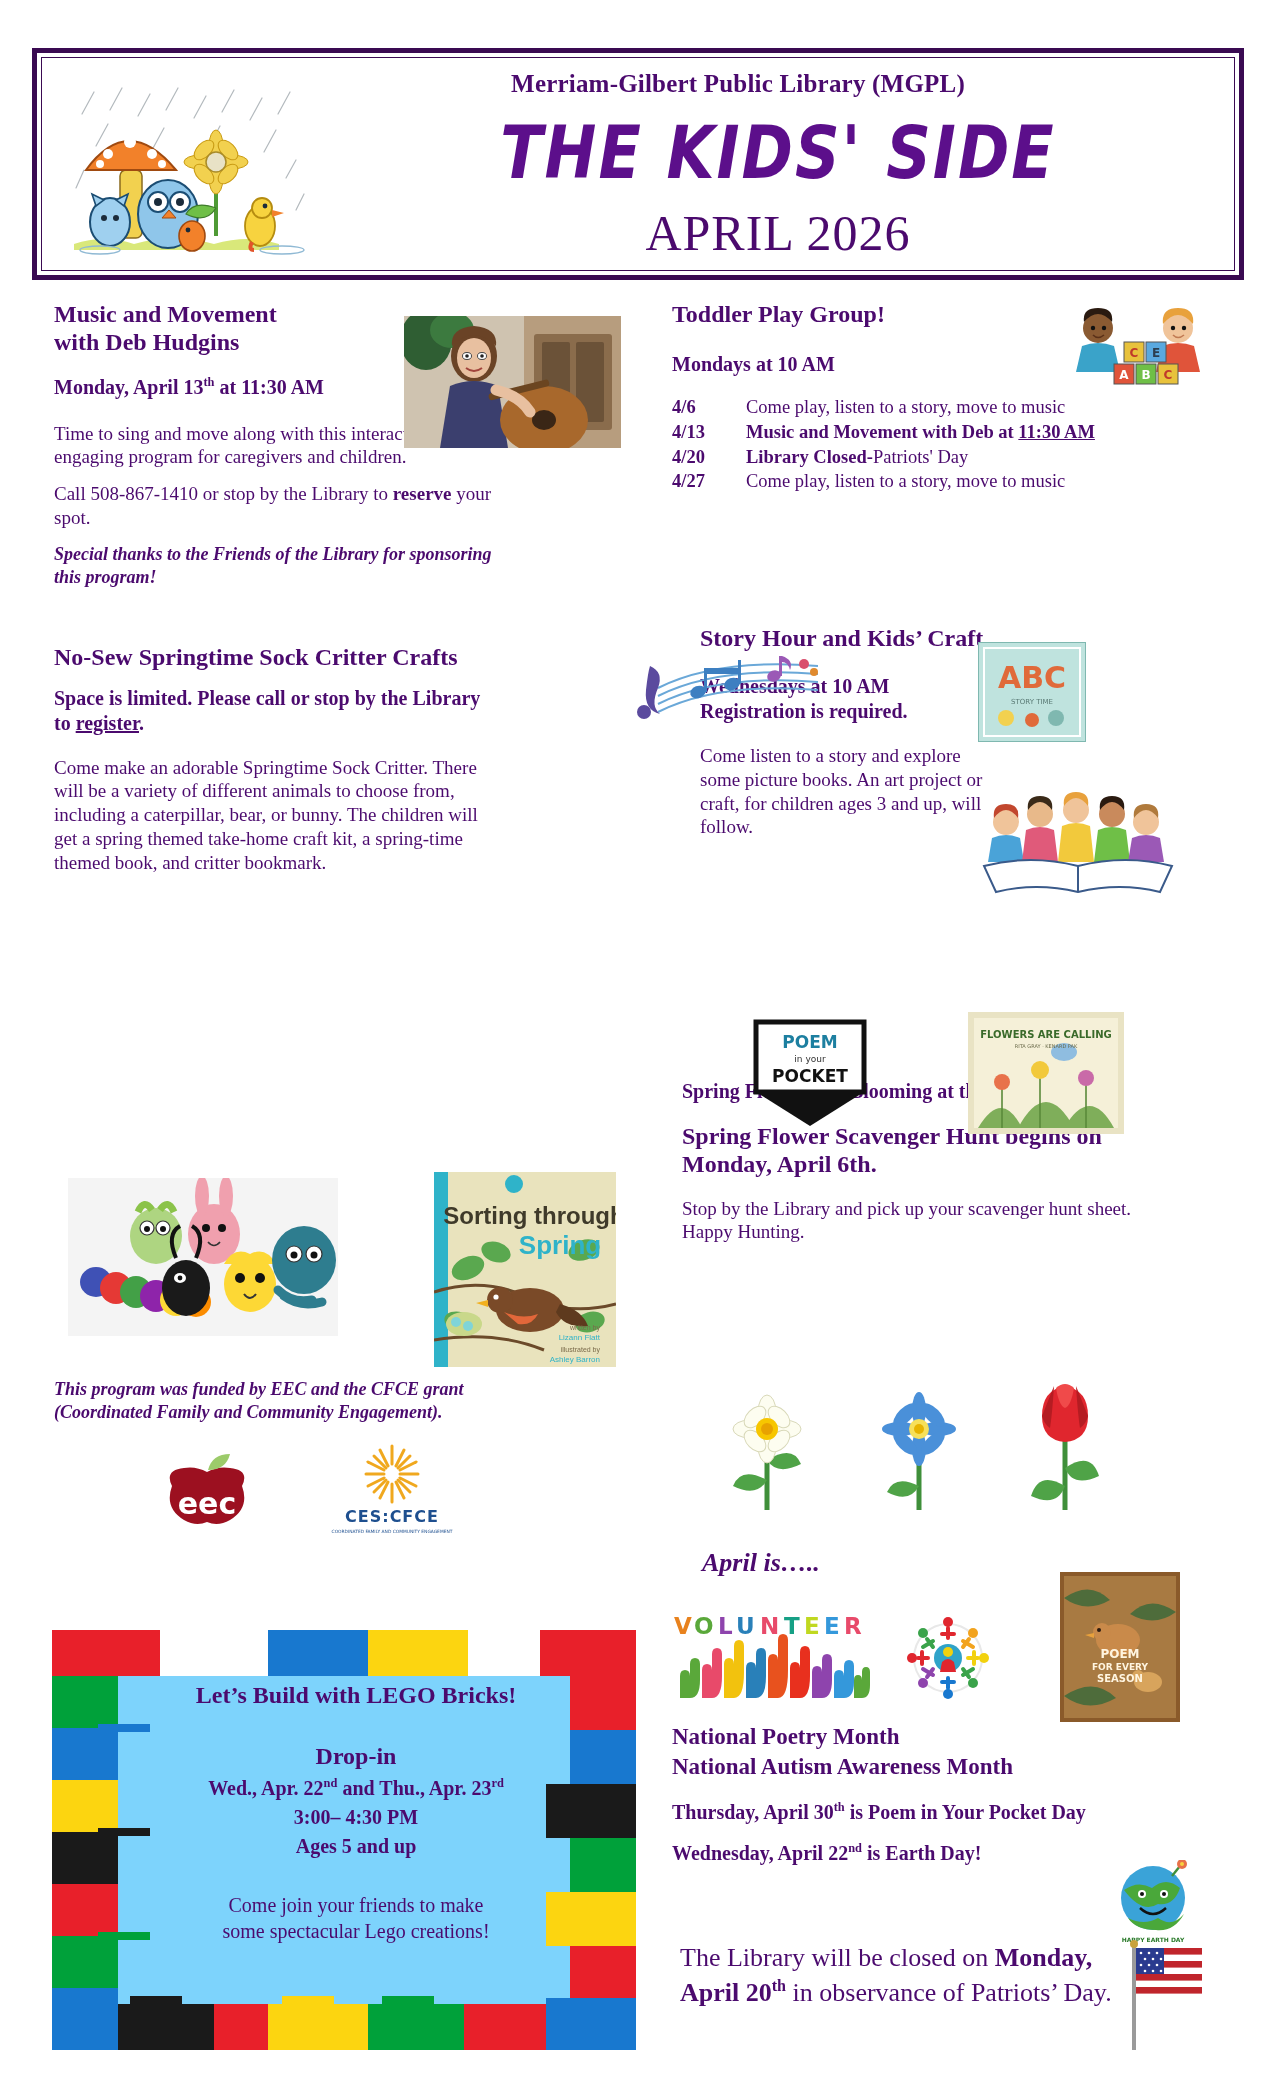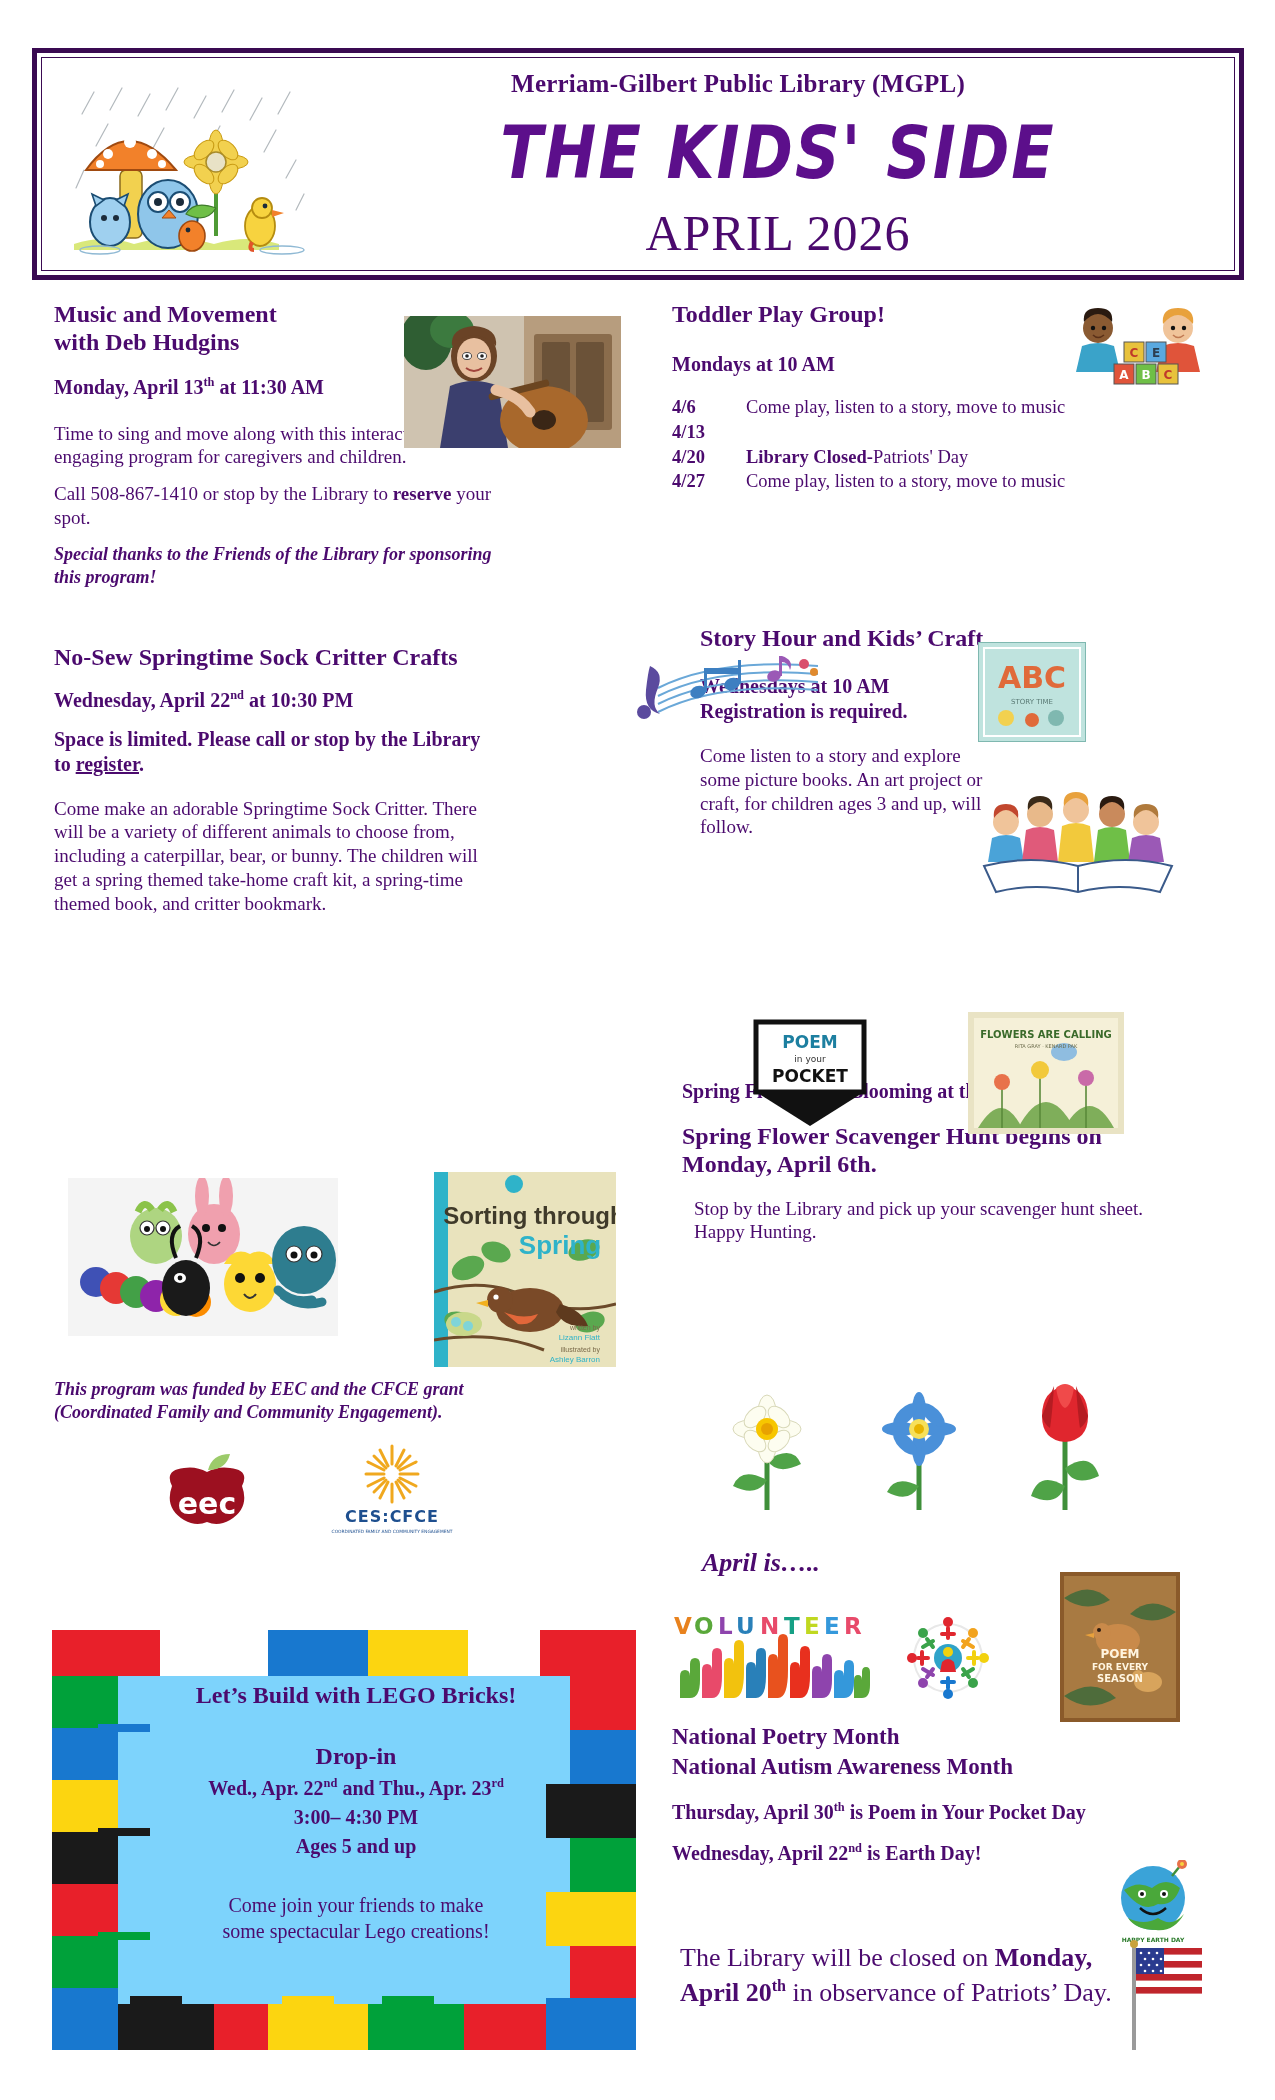--- a/index.html
+++ b/index.html
@@ -238,23 +238,20 @@
       </h3>
       <p class="body" style="margin-top:22px">Time to sing and move along with this interactive engaging program for caregivers and children.</p>
       <p class="body">
         <span>Call 508-867-1410 or stop by the Library to </span><span class="b">reserve</span><span> your spot.</span>
       </p>
       <p class="ital">Special thanks to the Friends of the Library for sponsoring this program!</p>
     </div>
 
     <div style="margin-top:54px">
       <h2 class="sect">No-Sew Springtime Sock Critter Crafts</h2>
-      <h3 class="sub" style="margin-top:16px">
-        <span>Wednesday, April 22</span><sup>nd</sup><span> at 10:30 PM</span>
-      </h3>
       <h3 class="sub" style="margin-top:14px">
         <span>Space is limited. Please call or stop by the Library to </span><span class="u">register</span><span>.</span>
       </h3>
       <p class="body" style="margin-top:20px">Come make an adorable Springtime Sock Critter. There will be a variety of different animals to choose from, including a caterpillar, bear, or bunny.  The children will get a spring themed take-home craft kit, a spring-time themed book, and critter bookmark.</p>
     </div>
   </div>
 
   <div class="deb-photo imgbox">
     <svg viewBox="0 0 217 132" width="217" height="132">
       <rect width="217" height="132" fill="#cfc3b0"></rect>
@@ -401,20 +398,21 @@
     <div>
       <h2 class="sect">Toddler Play Group!</h2>
       <h3 class="sub" style="margin-top:24px">Mondays at 10 AM</h3>
       <div class="datelist" style="margin-top:18px">
         <div class="row">
           <span class="d">4/6</span>
           <span class="t">Come play, listen to a story, move to music</span>
         </div>
         <div class="row">
           <span class="d">4/13</span>
+          <span class="t"><span class="b">Music and Movement with Deb at </span><span class="b u">11:30 AM</span></span>
         </div>
         <div class="row">
           <span class="d">4/20</span>
           <span class="t"><span class="b">Library Closed-</span><span>Patriots' Day</span></span>
         </div>
         <div class="row">
           <span class="d">4/27</span>
           <span class="t">Come play, listen to a story, move to music</span>
         </div>
       </div>
@@ -428,21 +426,21 @@
       </h3>
       <p class="body" style="margin-left:28px;margin-top:20px;width:300px">Come listen to a story and explore some picture books. An art project or craft, for children ages 3 and up, will follow.</p>
     </div>
 
     <div style="margin-top:240px">
       <h3 class="sub" style="margin-left:10px">Spring Flowers are Blooming at the Library!</h3>
       <h2 class="sect" style="margin-left:10px;margin-top:18px;width:440px">
         <span>Spring Flower Scavenger Hunt begins on</span><br>
         <span>Monday, April 6th.</span>
       </h2>
-      <p class="body" style="margin-left:22px;margin-top:18px;width:450px">Stop by the Library and pick up your scavenger hunt sheet.  Happy Hunting.</p>
+      <p class="body" style="margin-left:10px;margin-top:18px;width:450px">Stop by the Library and pick up your scavenger hunt sheet.  Happy Hunting.</p>
     </div>
   </div>
 
   <svg class="blocks-art" viewBox="0 0 150 82">
     <circle cx="30" cy="20" r="15" fill="#8a5a32"></circle>
     <path d="M16 14 q14 -16 28 0 q2 -14 -14 -14 q-16 0 -14 14z" fill="#2a1a10"></path>
     <circle cx="25" cy="20" r="2.2" fill="#111"></circle>
       <circle cx="36" cy="20" r="2.2" fill="#111"></circle>
     <path d="M25 27 q5 5 11 0" stroke="#5a3018" stroke-width="1.6" fill="none"></path>
     <path d="M14 38 q16 -6 32 0 l6 26 h-44z" fill="#3aa3c9"></path>

